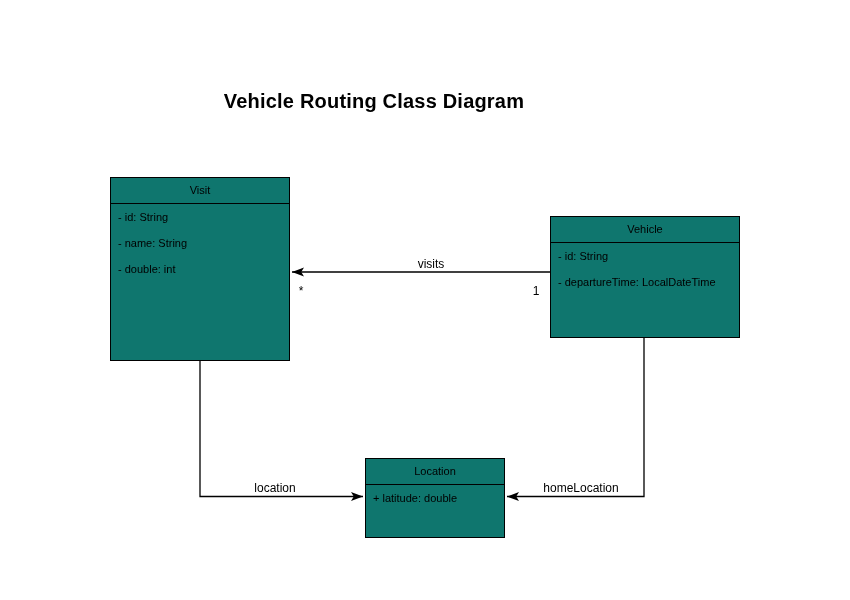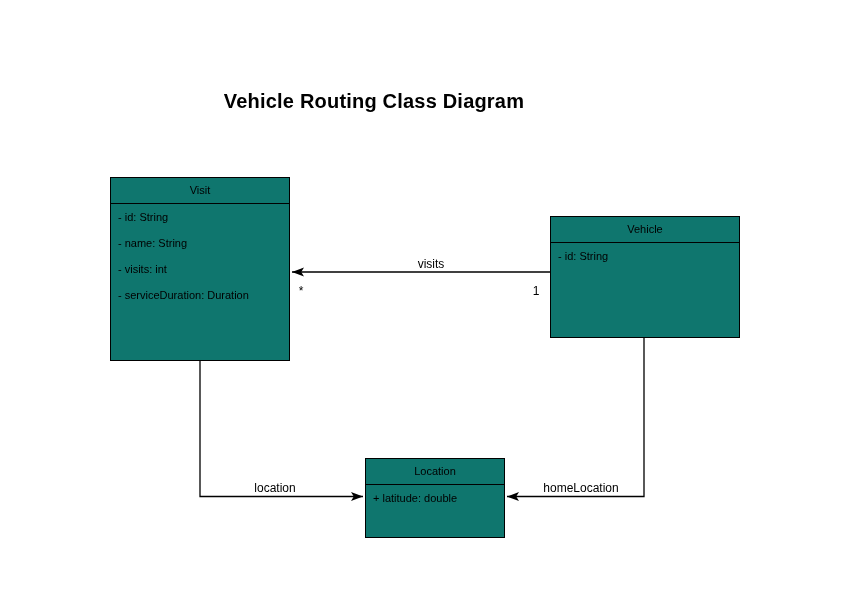--- a/index.html
+++ b/index.html
@@ -95,27 +95,27 @@
     <g>
       <path class="edge-path" d="M644,321 V496.5 H507" marker-end="url(#arr-head)"></path>
       <text class="edge-label" x="581" y="492" text-anchor="middle">homeLocation</text>
     </g>
   </svg>
 
   <div class="uml-class" id="class-visit">
     <div class="hdr">Visit</div>
     <div class="row">- id: String</div>
     <div class="row">- name: String</div>
-    <div class="row">- visits: int</div>
-    <div class="row">- serviceDuration: Duration</div>
+    <div class="row">- double: int</div>
   </div>
 
   <div class="uml-class" id="class-vehicle">
     <div class="hdr">Vehicle</div>
     <div class="row">- id: String</div>
+    <div class="row">- departureTime: LocalDateTime</div>
   </div>
 
   <div class="uml-class" id="class-location">
     <div class="hdr">Location</div>
     <div class="row">+ latitude: double</div>
   </div>
 
 </div>
 
 </body></html>

